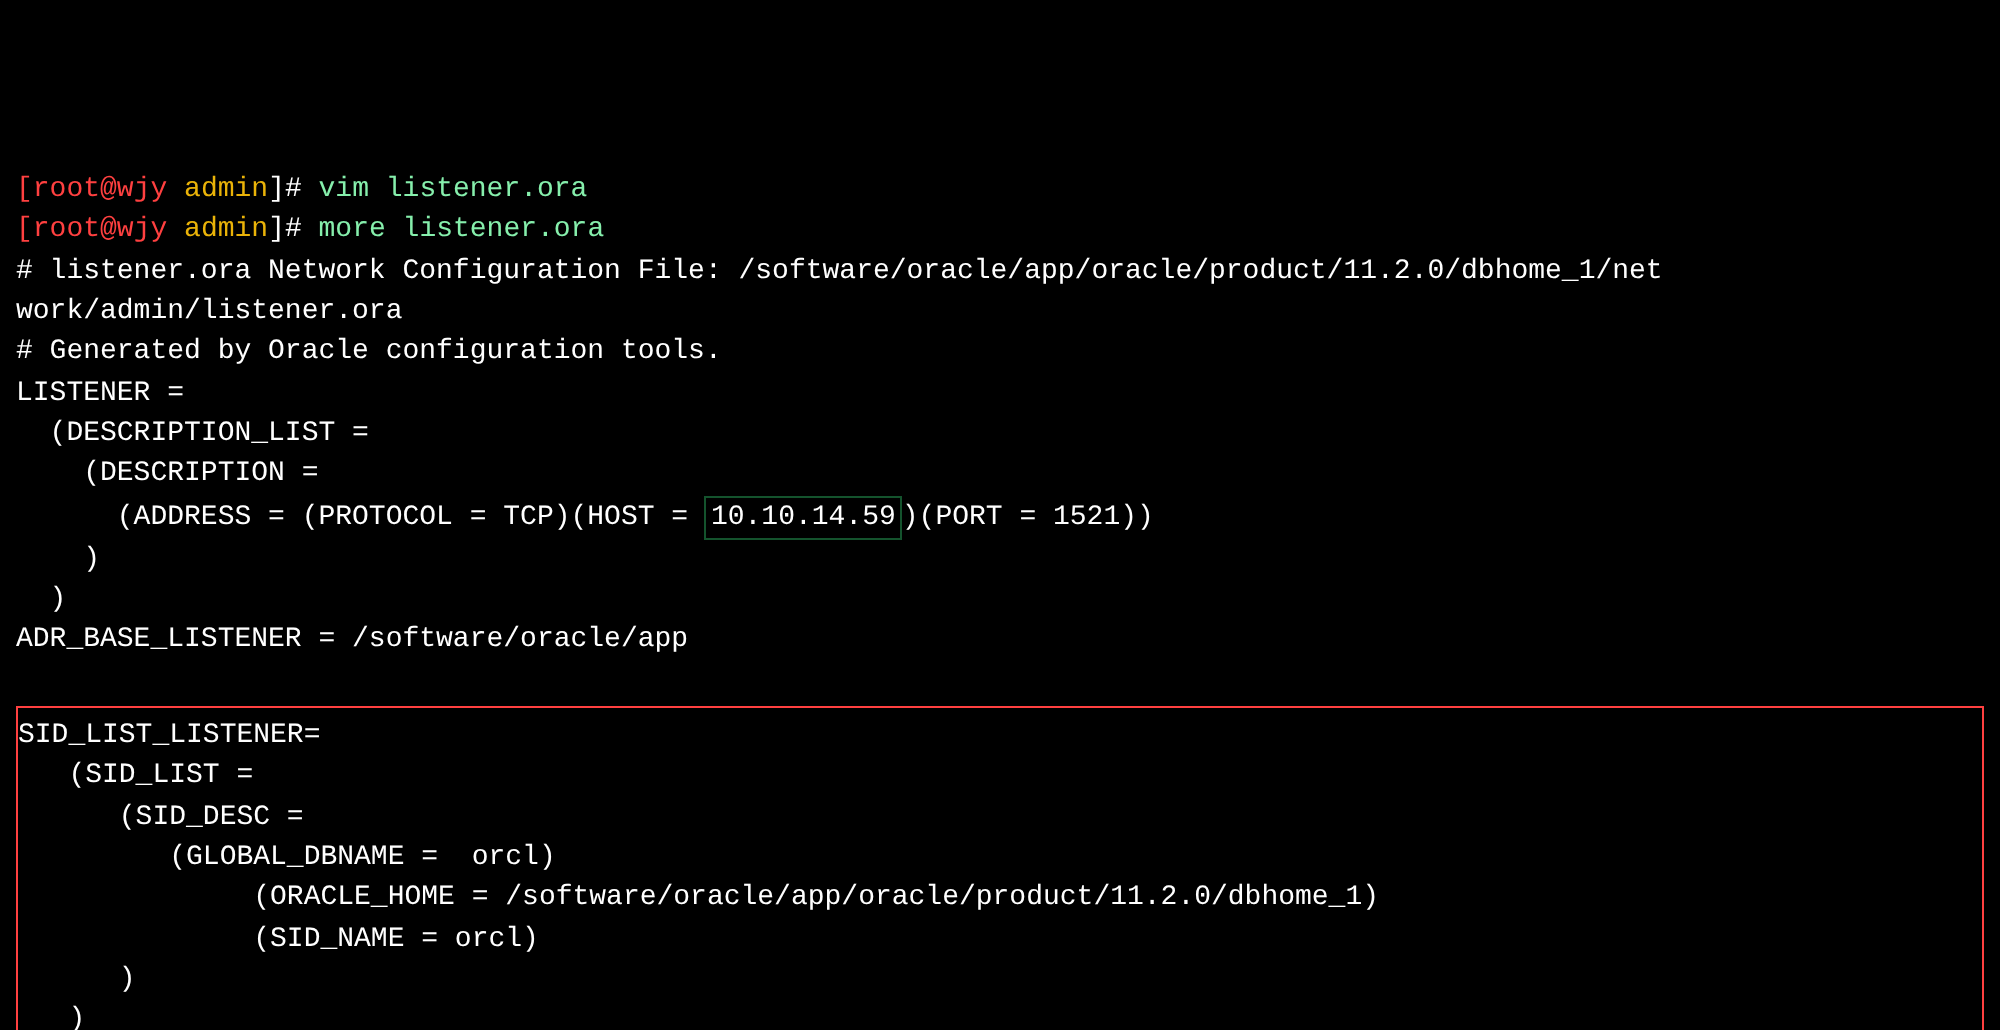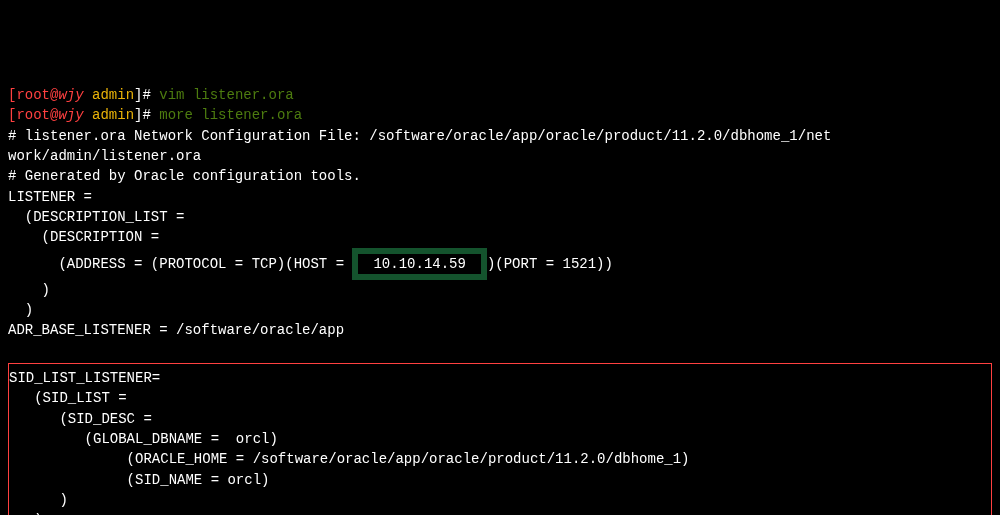--- a/index.html
+++ b/index.html
@@ -17,34 +17,33 @@
       width: 1000px;
       height: 515px;
       overflow: hidden;
       white-space: pre;
     }
     .prompt-user {
       color: #ff4040;
     }
     .prompt-host {
       color: #ff4040;
-      font-style: italic;
     }
     .prompt-path {
       color: #eab308;
     }
     .prompt-end {
       color: #fff;
     }
     .cmd {
-      color: #4d7c0f;
+      color: #86efac;
     }
     .highlight-ip {
-      border: 6px solid #14532d;
-      padding: 0 15px;
+      border: 1px solid #14532d;
+      padding: 0 2px;
       display: inline-block;
     }
     .highlight-block {
       border: 1px solid #ff4040;
       padding: 4px 2px 4px 0;
       display: block;
       margin: 2px 0;
     }
     .line {
       display: block;

